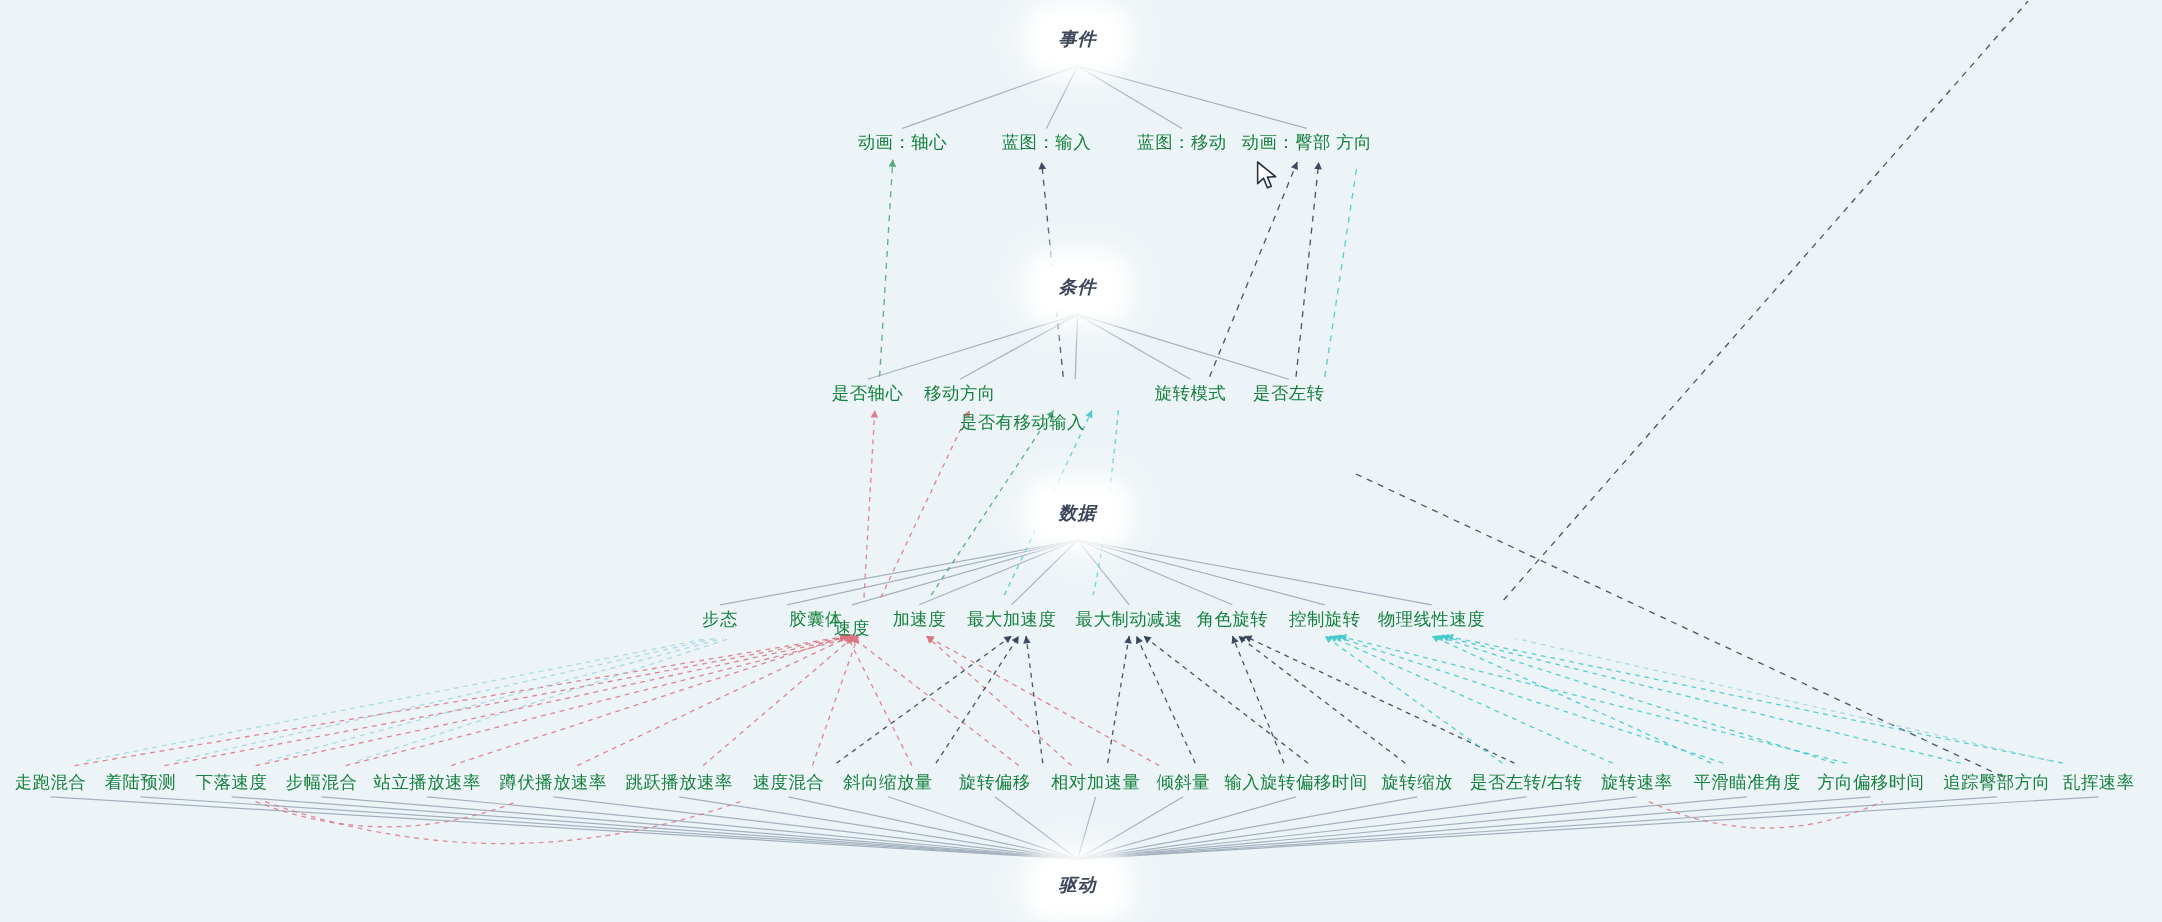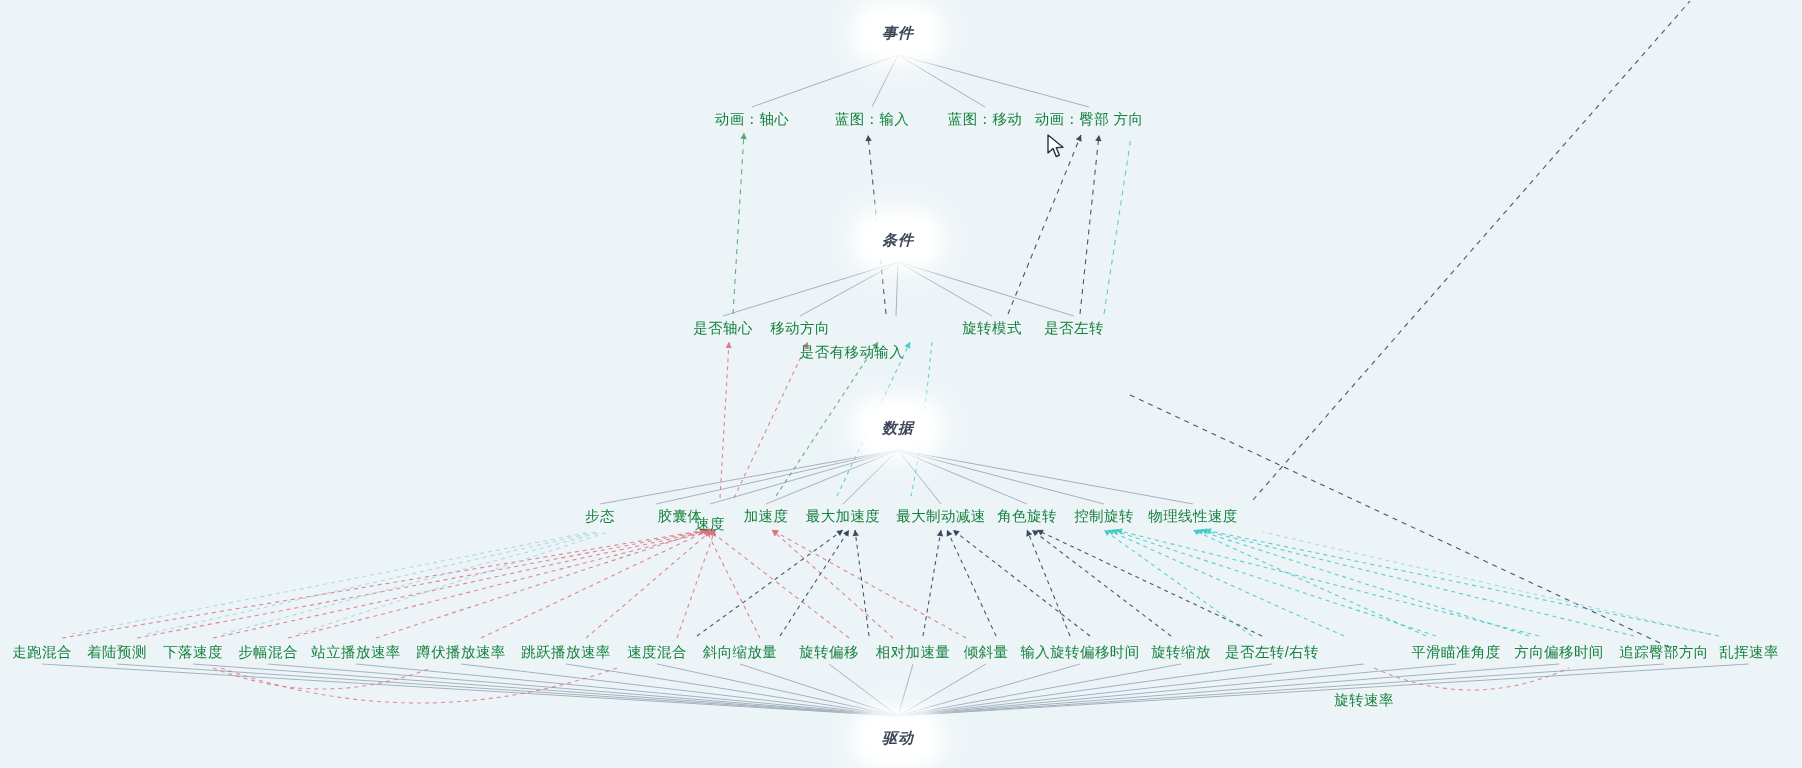--- a/index.html
+++ b/index.html
@@ -209,21 +209,21 @@
       <div class="node-label leaf" style="left: 461px; top: 652px;">蹲伏播放速率</div>
       <div class="node-label leaf" style="left: 566px; top: 652px;">跳跃播放速率</div>
       <div class="node-label leaf" style="left: 657px; top: 652px;">速度混合</div>
       <div class="node-label leaf" style="left: 740px; top: 652px;">斜向缩放量</div>
       <div class="node-label leaf" style="left: 829px; top: 652px;">旋转偏移</div>
       <div class="node-label leaf" style="left: 913px; top: 652px;">相对加速量</div>
       <div class="node-label leaf" style="left: 986px; top: 652px;">倾斜量</div>
       <div class="node-label leaf" style="left: 1080px; top: 652px;">输入旋转偏移时间</div>
       <div class="node-label leaf" style="left: 1181px; top: 652px;">旋转缩放</div>
       <div class="node-label leaf" style="left: 1272px; top: 652px;">是否左转/右转</div>
-      <div class="node-label leaf" style="left: 1364px; top: 652px; margin-top: 48px;">旋转速率</div>
+      <div class="node-label leaf" style="left: 1364px; top: 652px;">旋转速率</div>
       <div class="node-label leaf" style="left: 1456px; top: 652px;">平滑瞄准角度</div>
       <div class="node-label leaf" style="left: 1559px; top: 652px;">方向偏移时间</div>
       <div class="node-label leaf" style="left: 1664px; top: 652px;">追踪臀部方向</div>
       <div class="node-label leaf" style="left: 1749px; top: 652px;">乱挥速率</div>
     </div>
 
   <svg id="cursor" width="20" height="26" viewBox="0 0 20 26" style="left: 1047px; top: 134px;">
     <path d="M1,1 L1,19 L6,14.5 L9.2,22.5 L12.4,21.2 L9.2,13.6 L16,13.2 Z" fill="#ffffff" stroke="#2c3340" stroke-width="1.4" stroke-linejoin="round"></path>
   </svg>
 

